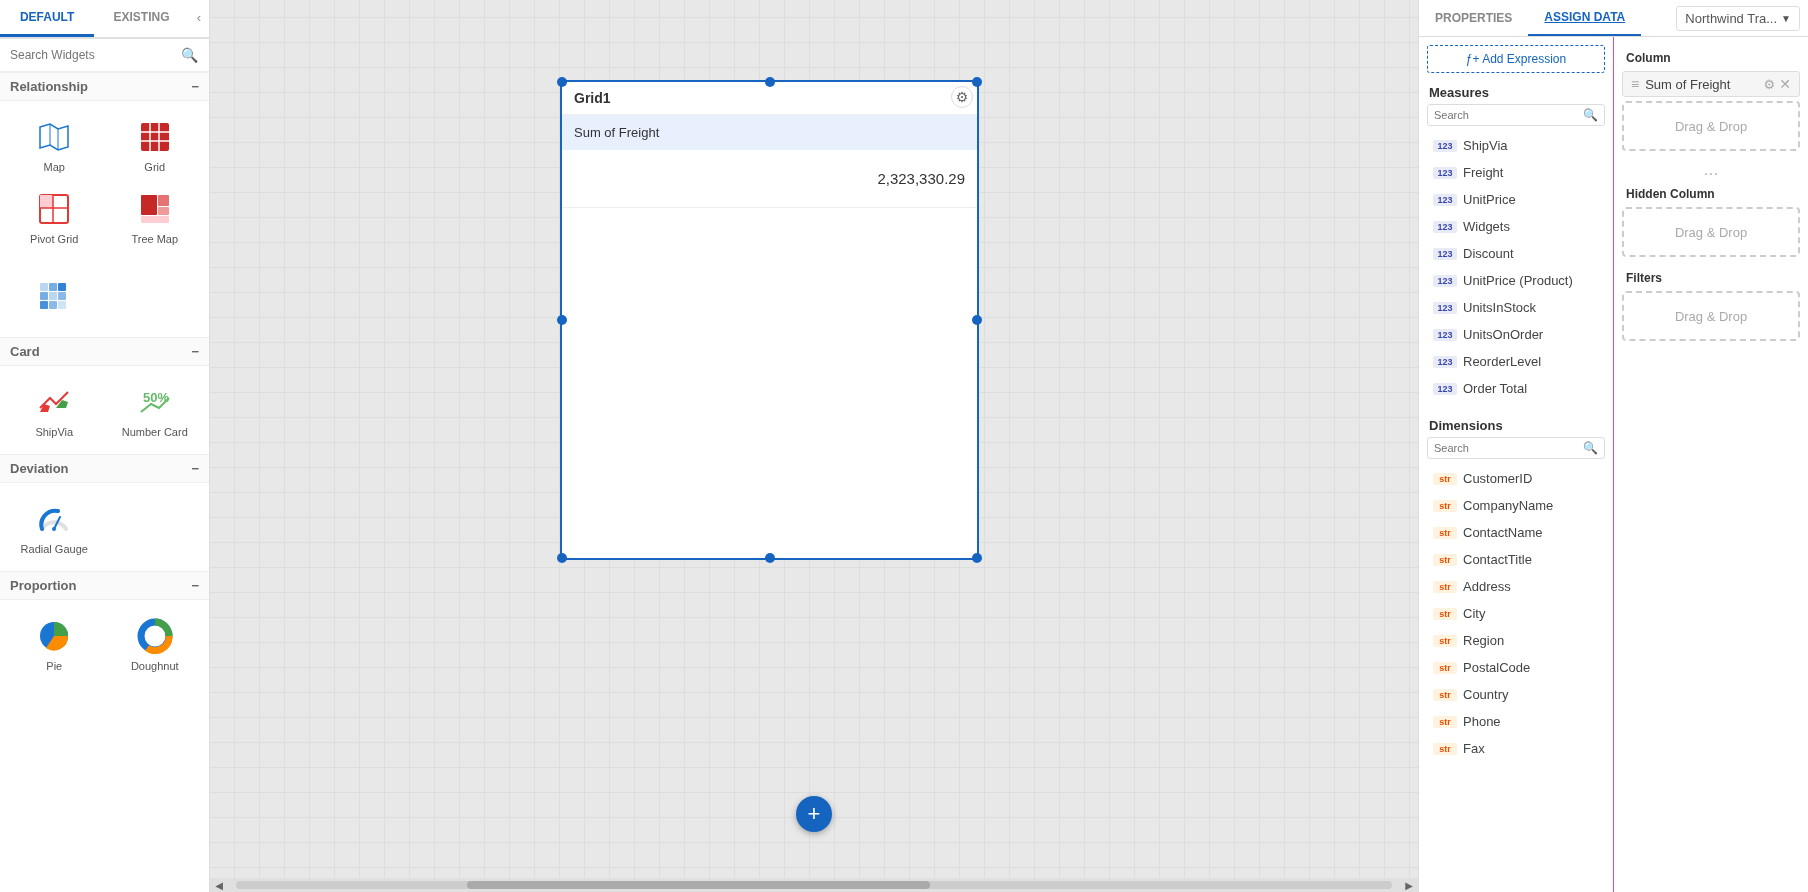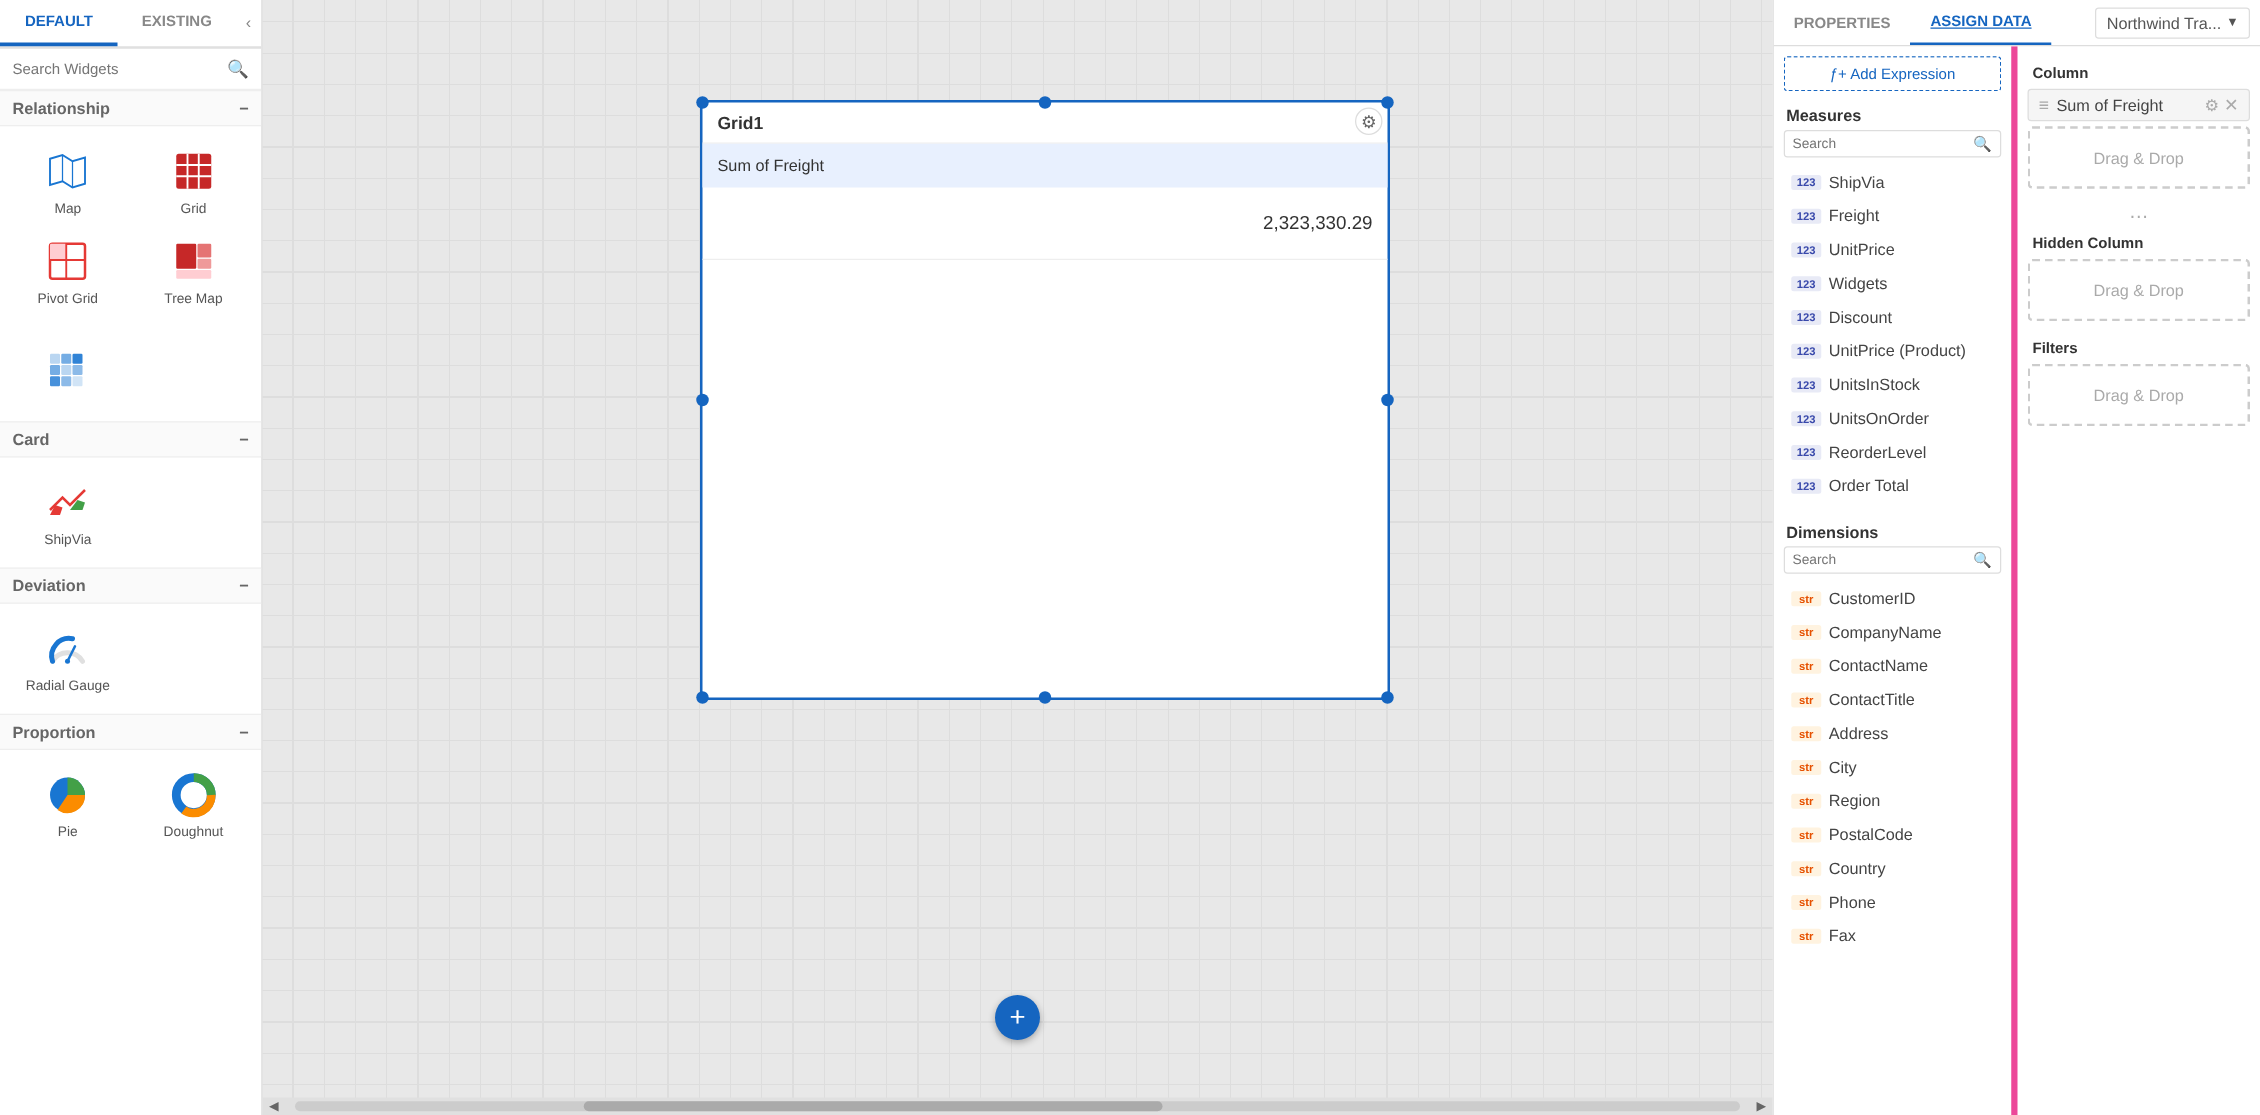--- a/index.html
+++ b/index.html
@@ -109,21 +109,21 @@
         #ddd 25px
       );
       background-color: #e8e8e8;
       position: relative;
       overflow: hidden;
     }
     .grid-widget {
       position: absolute;
       top: 80px;
       left: 350px;
-      width: 552px;
+      width: 419px;
       height: 480px;
       background: #fff;
       border: 2px solid #1565c0;
       border-radius: 2px;
     }
     .grid-widget-title {
       padding: 8px 12px;
       font-size: 14px;
       font-weight: 600;
       color: #333;
@@ -246,21 +246,21 @@
       margin-right: 8px;
       font-size: 11px;
       color: #555;
       cursor: pointer;
     }
 
     
     .data-panel {
       width: 195px;
       min-width: 195px;
-      border-right: 5px solid #ec4899;
+      border-right: 1px solid #ec4899;
       display: flex;
       flex-direction: column;
       overflow-y: auto;
     }
     .data-section-header {
       display: flex;
       align-items: center;
       justify-content: space-between;
       padding: 8px 10px 4px;
       font-size: 12px;
@@ -465,20 +465,29 @@
         <svg width="36" height="36" viewBox="0 0 36 36">
           <polyline points="4,24 14,14 20,20 32,8" fill="none" stroke="#e53935" stroke-width="2"></polyline>
           <polyline points="4,24 14,14 20,20 32,8" fill="none" stroke="#43a047" stroke-width="2" stroke-dasharray="0 100 100 0"></polyline>
           <polygon points="4,28 8,20 14,22 12,28" fill="#e53935"></polygon>
           <polygon points="20,24 26,16 32,18 30,24" fill="#43a047"></polygon>
         </svg>
       </div>
       <span class="widget-label">ShipVia</span>
     </div>
 
+    <div class="widget-item">
+      <div class="widget-icon">
+        <svg width="36" height="36" viewBox="0 0 36 36">
+          <text x="6" y="18" font-size="11" fill="#66bb6a" font-weight="bold">50%</text>
+          <polyline points="4,28 14,20 22,24 32,14" fill="none" stroke="#66bb6a" stroke-width="2"></polyline>
+        </svg>
+      </div>
+      <span class="widget-label">Number Card</span>
+    </div>
   </div>
 
   <div class="section-label">
     <span>Deviation</span>
     <span>−</span>
   </div>
   <div class="widget-grid">
 
     <div class="widget-item">
       <div class="widget-icon">

